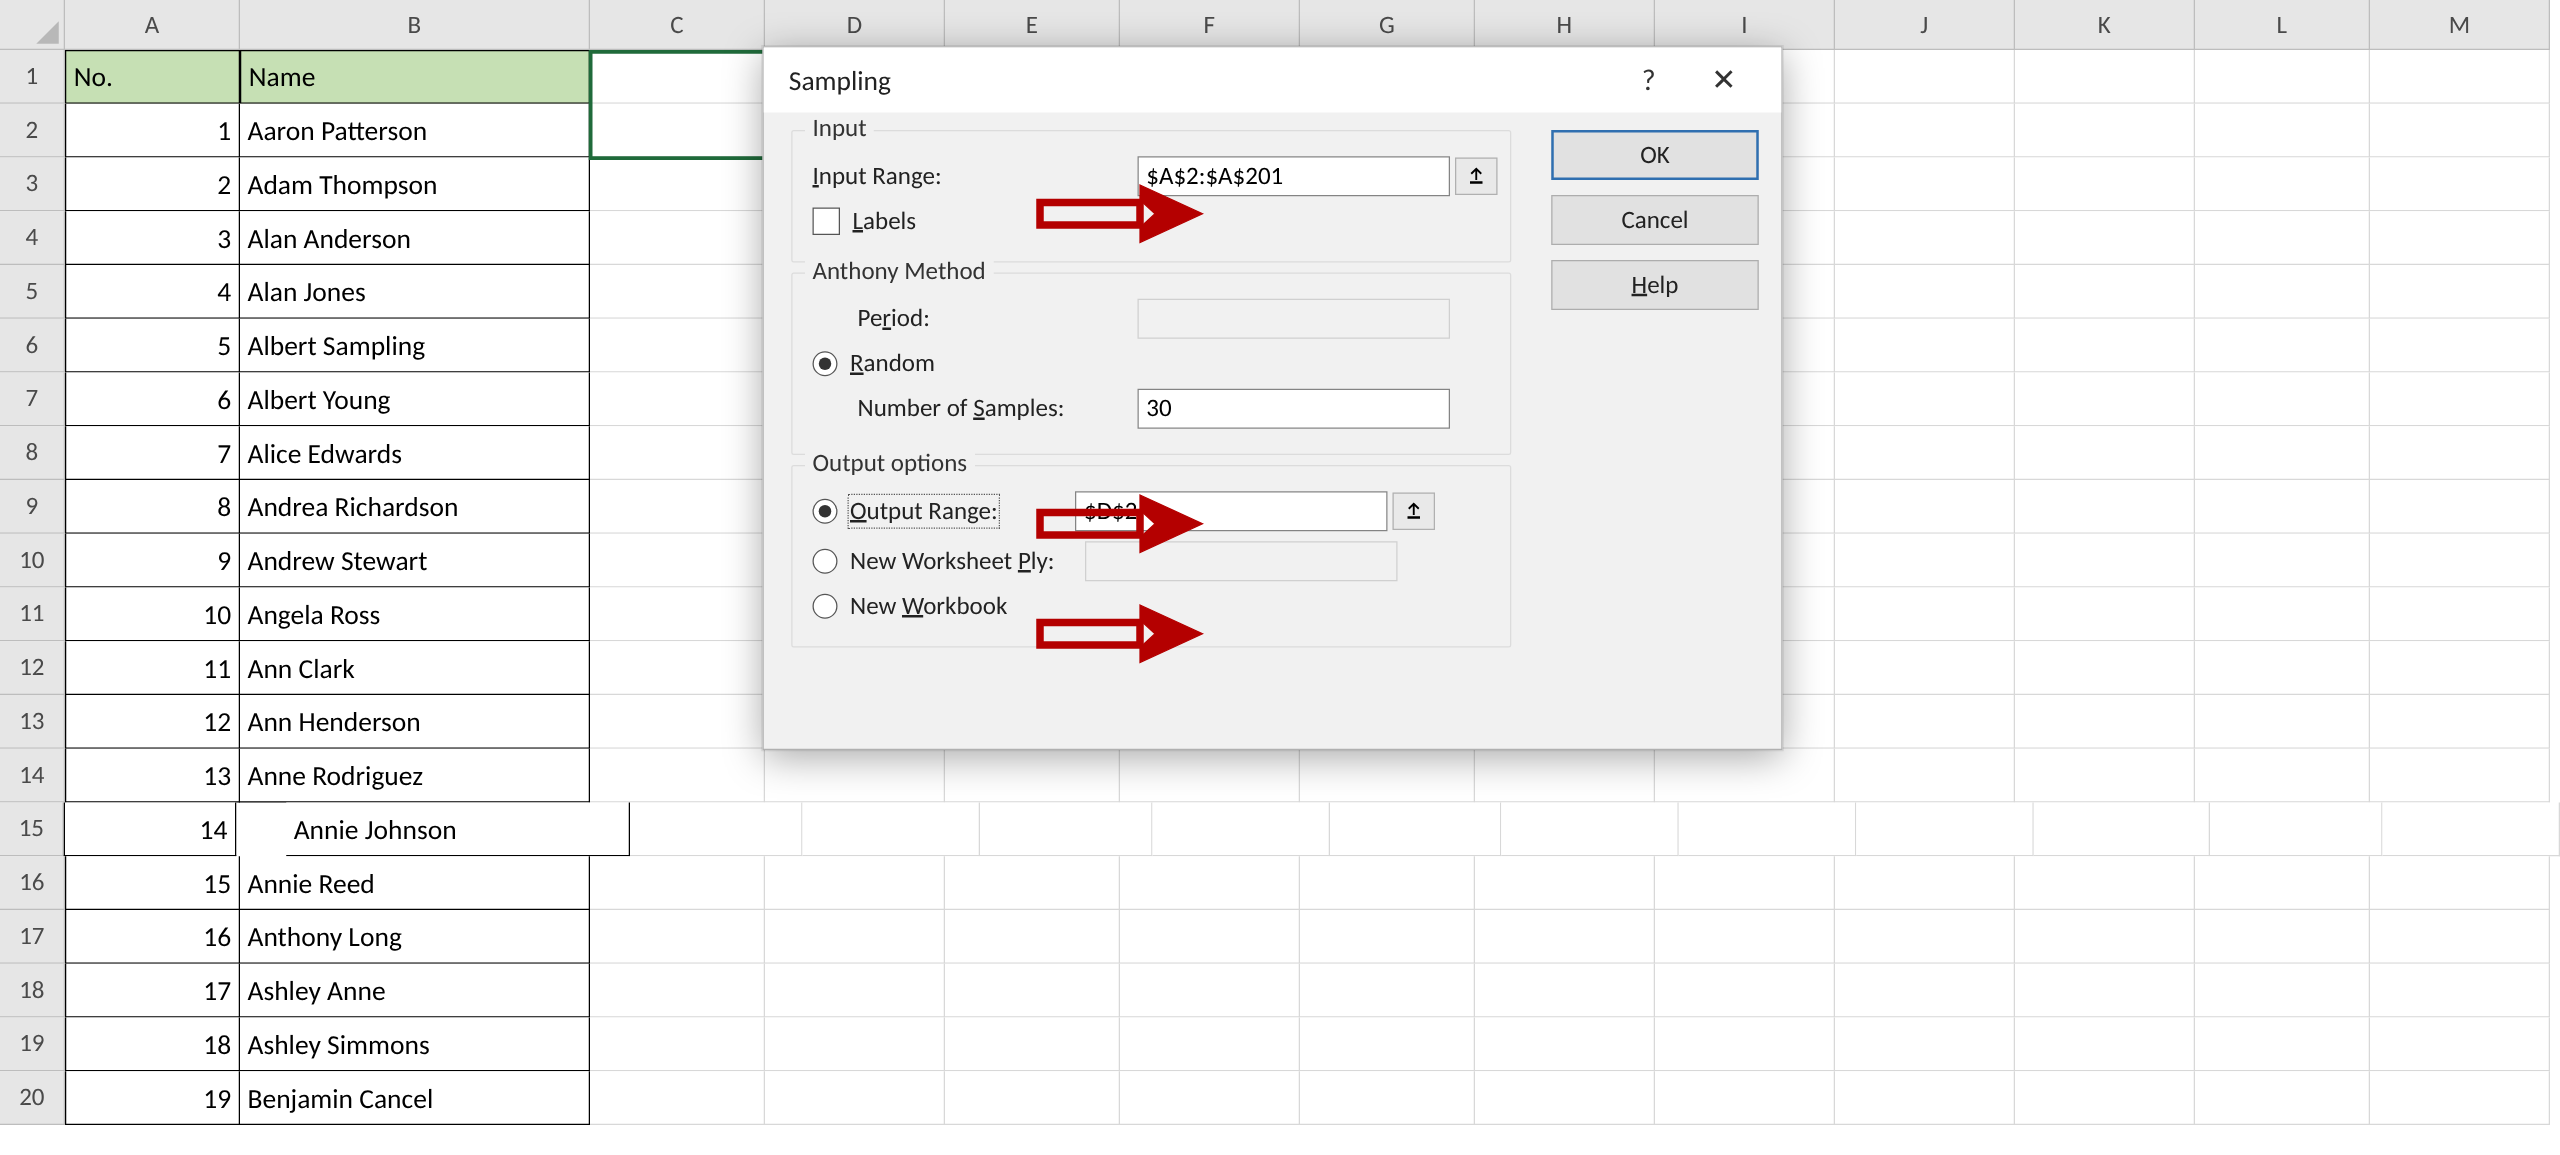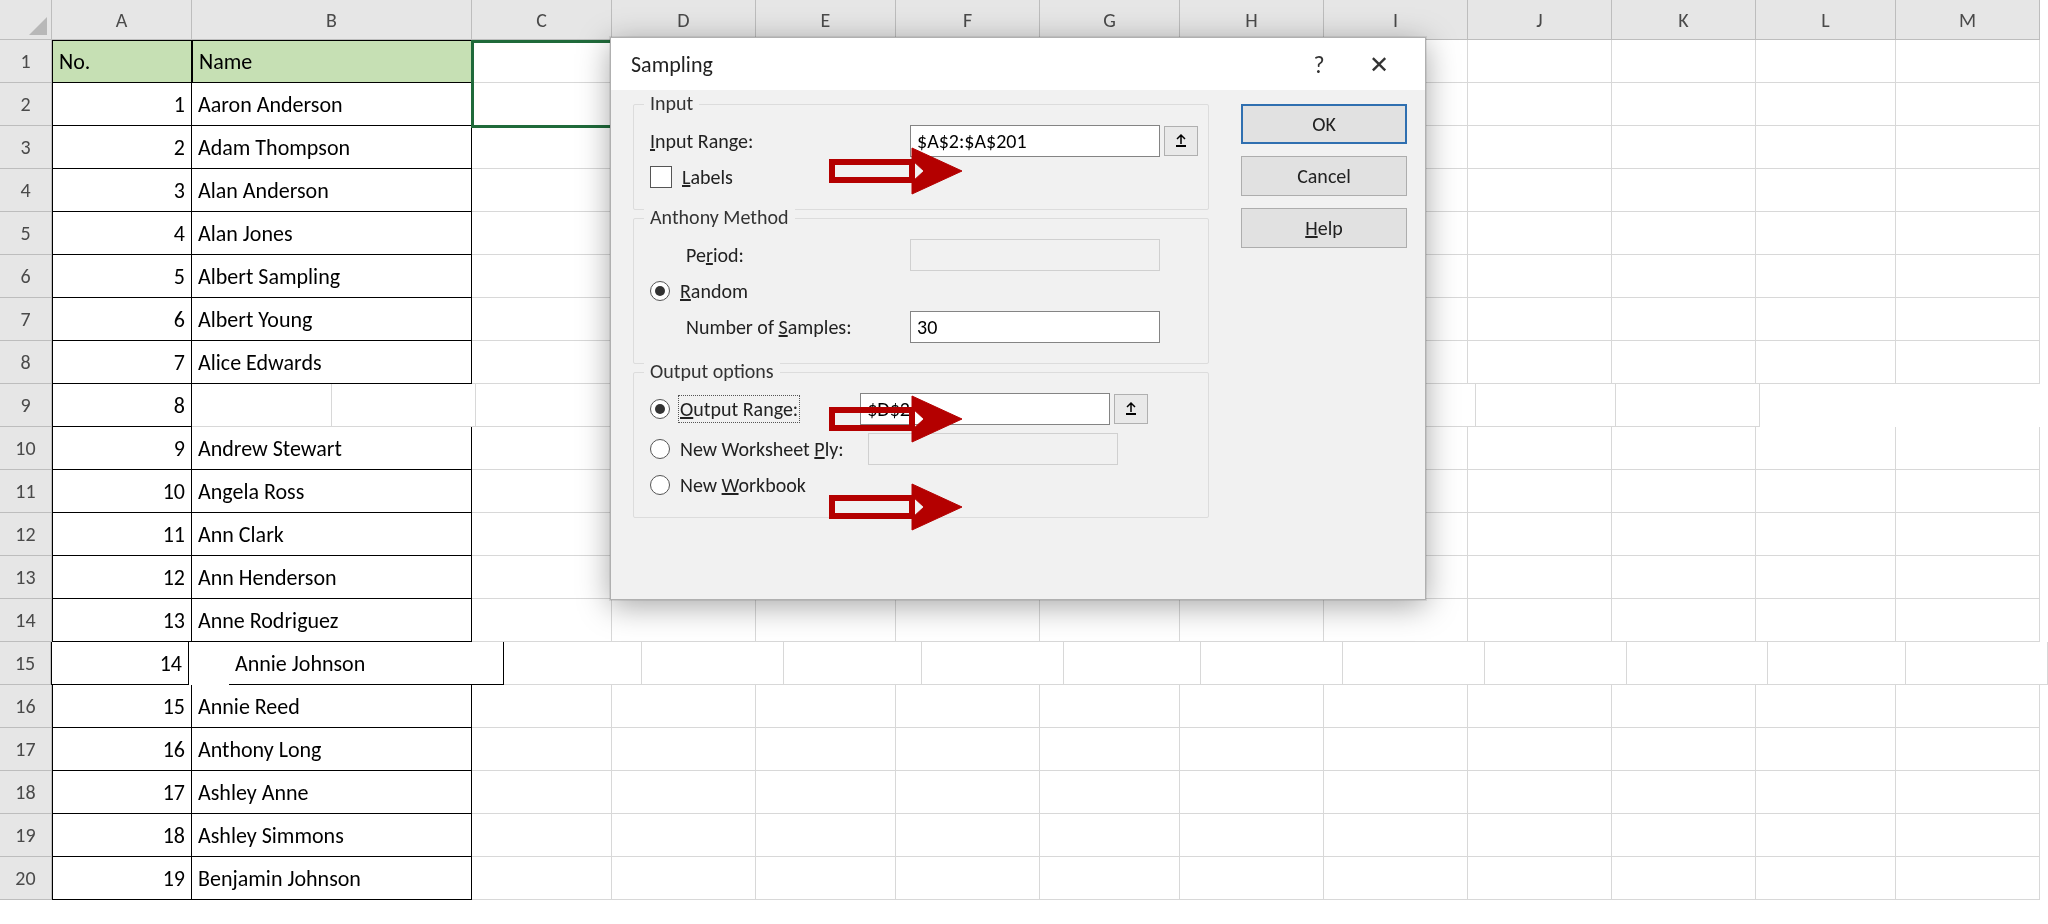--- a/index.html
+++ b/index.html
@@ -221,21 +221,21 @@
           <div class="cell wH"></div>
           <div class="cell wI"></div>
           <div class="cell wJ"></div>
           <div class="cell wK"></div>
           <div class="cell wL"></div>
           <div class="cell wM"></div>
         </div>
         <div class="row">
           <div class="rowhdr">2</div>
           <div class="cell wA num" style="border:1px solid #000;border-top:none;">1</div>
-          <div class="cell wB" style="border:1px solid #000;border-top:none;border-left:none;">Aaron Anderson</div>
+          <div class="cell wB" style="border:1px solid #000;border-top:none;border-left:none;">Aaron Patterson</div>
           <div class="cell wC" style=""></div>
           <div class="cell wD" style=""></div>
           <div class="cell wE" style=""></div>
           <div class="cell wF" style=""></div>
           <div class="cell wG" style=""></div>
           <div class="cell wH" style=""></div>
           <div class="cell wI" style=""></div>
           <div class="cell wJ" style=""></div>
           <div class="cell wK" style=""></div>
           <div class="cell wL" style=""></div>
@@ -333,20 +333,21 @@
           <div class="cell wH" style=""></div>
           <div class="cell wI" style=""></div>
           <div class="cell wJ" style=""></div>
           <div class="cell wK" style=""></div>
           <div class="cell wL" style=""></div>
           <div class="cell wM" style=""></div>
         </div>
         <div class="row">
           <div class="rowhdr">9</div>
           <div class="cell wA num" style="border:1px solid #000;border-top:none;">8</div>
+          <div class="cell wB" style="border:1px solid #000;border-top:none;border-left:none;">Andrea Richardson</div>
           <div class="cell wC" style=""></div>
           <div class="cell wD" style=""></div>
           <div class="cell wE" style=""></div>
           <div class="cell wF" style=""></div>
           <div class="cell wG" style=""></div>
           <div class="cell wH" style=""></div>
           <div class="cell wI" style=""></div>
           <div class="cell wJ" style=""></div>
           <div class="cell wK" style=""></div>
           <div class="cell wL" style=""></div>
@@ -508,21 +509,21 @@
           <div class="cell wH" style=""></div>
           <div class="cell wI" style=""></div>
           <div class="cell wJ" style=""></div>
           <div class="cell wK" style=""></div>
           <div class="cell wL" style=""></div>
           <div class="cell wM" style=""></div>
         </div>
         <div class="row">
           <div class="rowhdr">20</div>
           <div class="cell wA num" style="border:1px solid #000;border-top:none;">19</div>
-          <div class="cell wB" style="border:1px solid #000;border-top:none;border-left:none;">Benjamin Johnson</div>
+          <div class="cell wB" style="border:1px solid #000;border-top:none;border-left:none;">Benjamin Cancel</div>
           <div class="cell wC" style=""></div>
           <div class="cell wD" style=""></div>
           <div class="cell wE" style=""></div>
           <div class="cell wF" style=""></div>
           <div class="cell wG" style=""></div>
           <div class="cell wH" style=""></div>
           <div class="cell wI" style=""></div>
           <div class="cell wJ" style=""></div>
           <div class="cell wK" style=""></div>
           <div class="cell wL" style=""></div>

